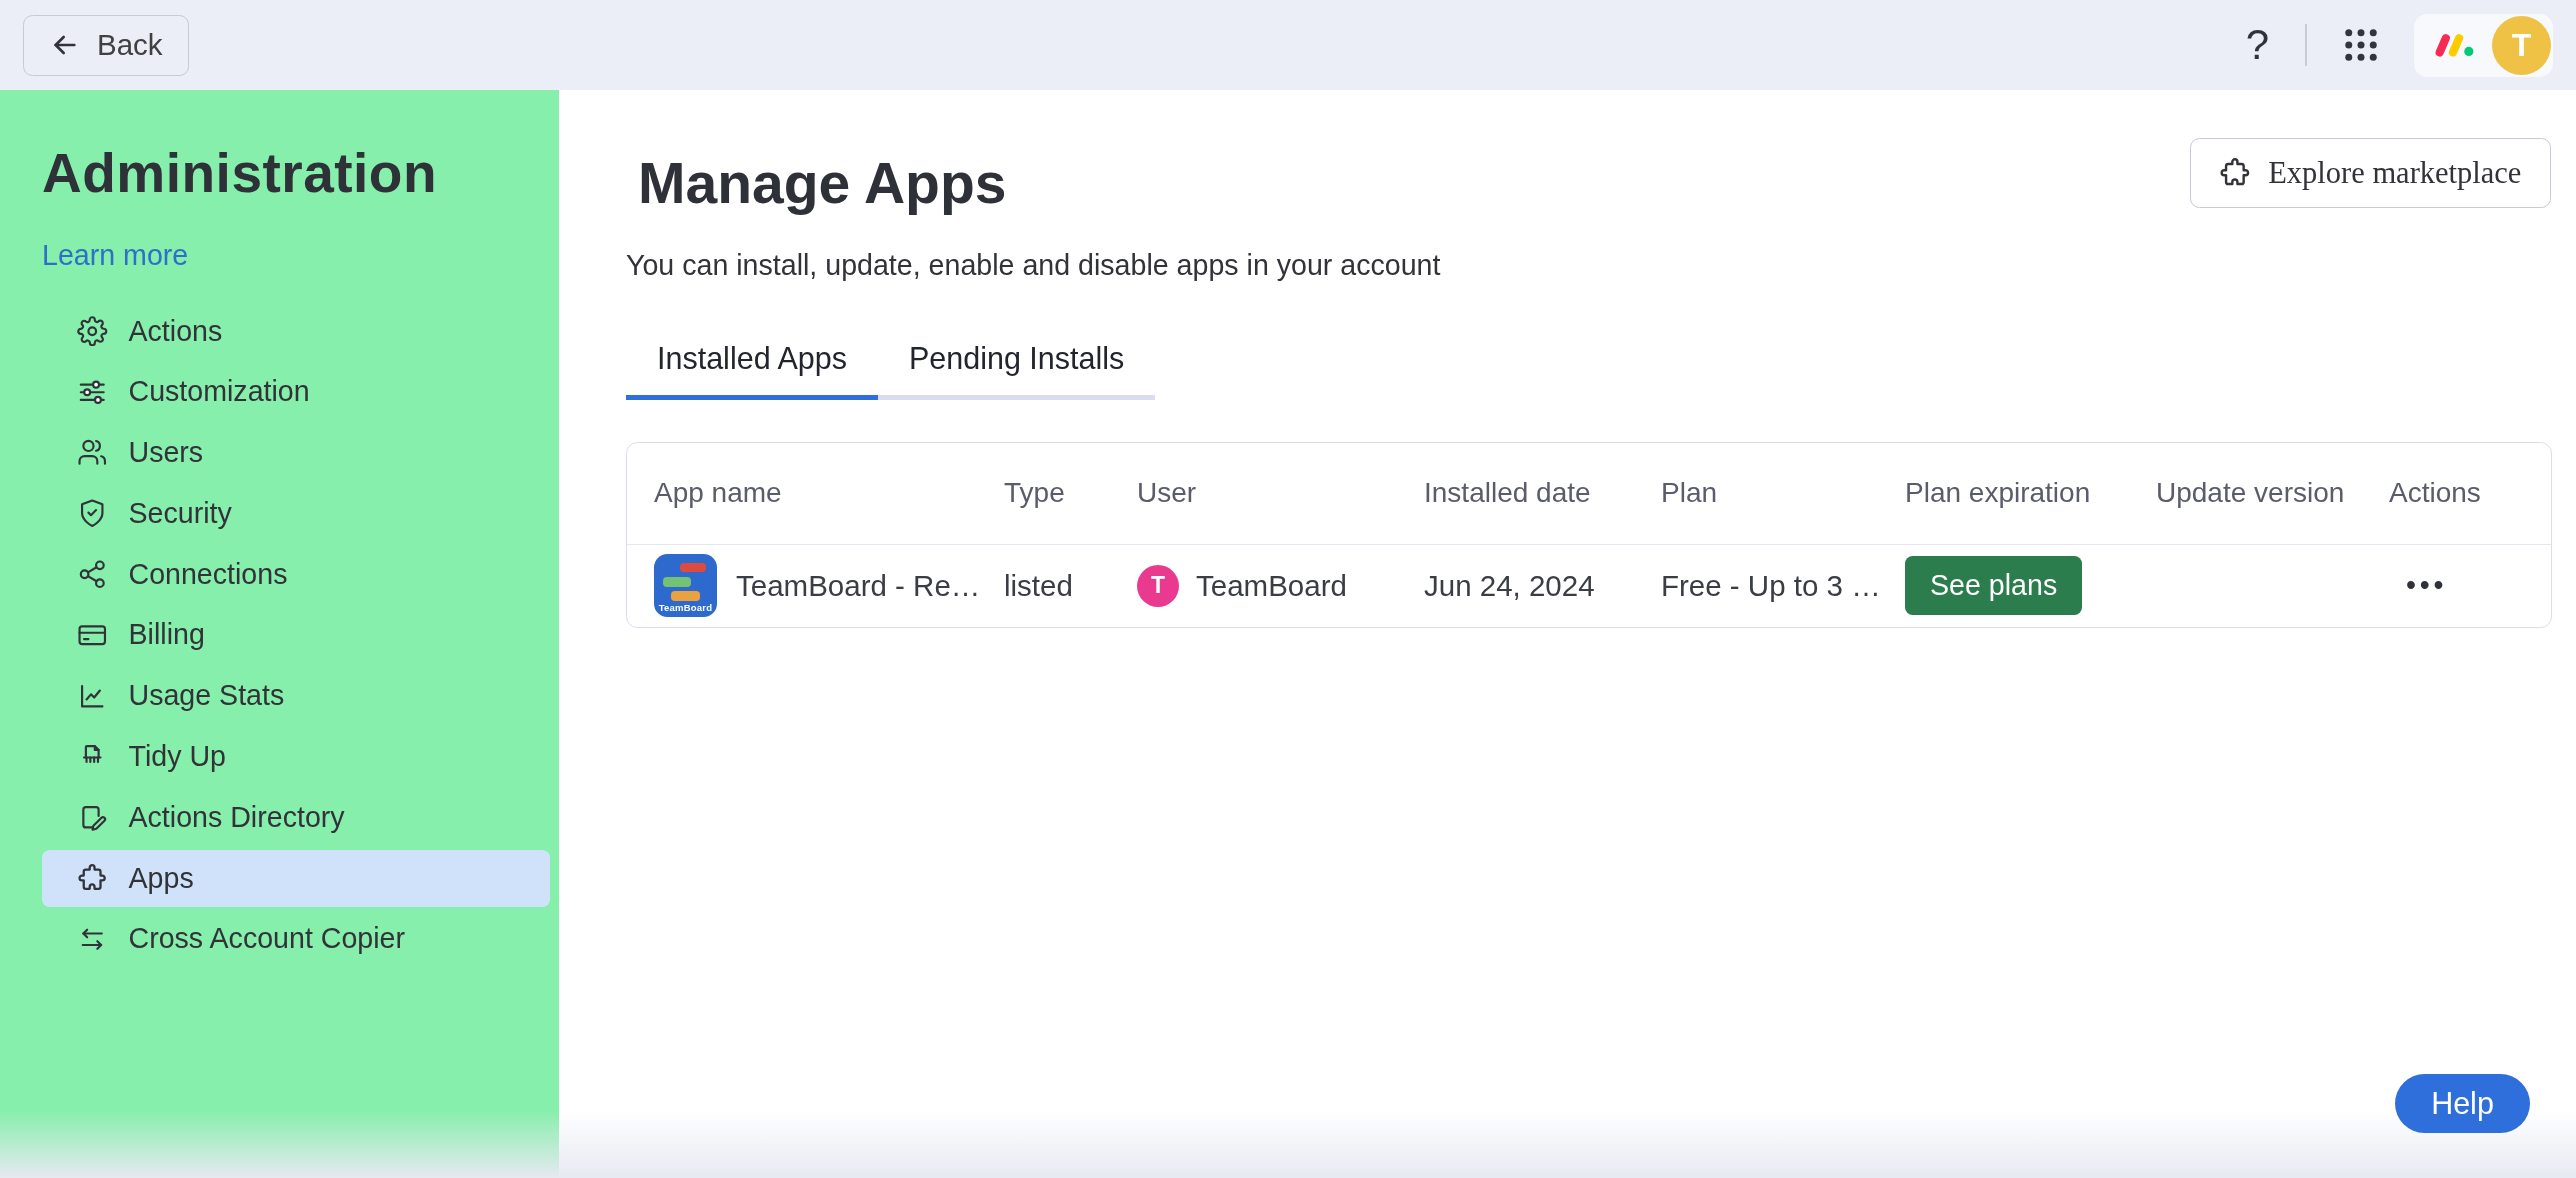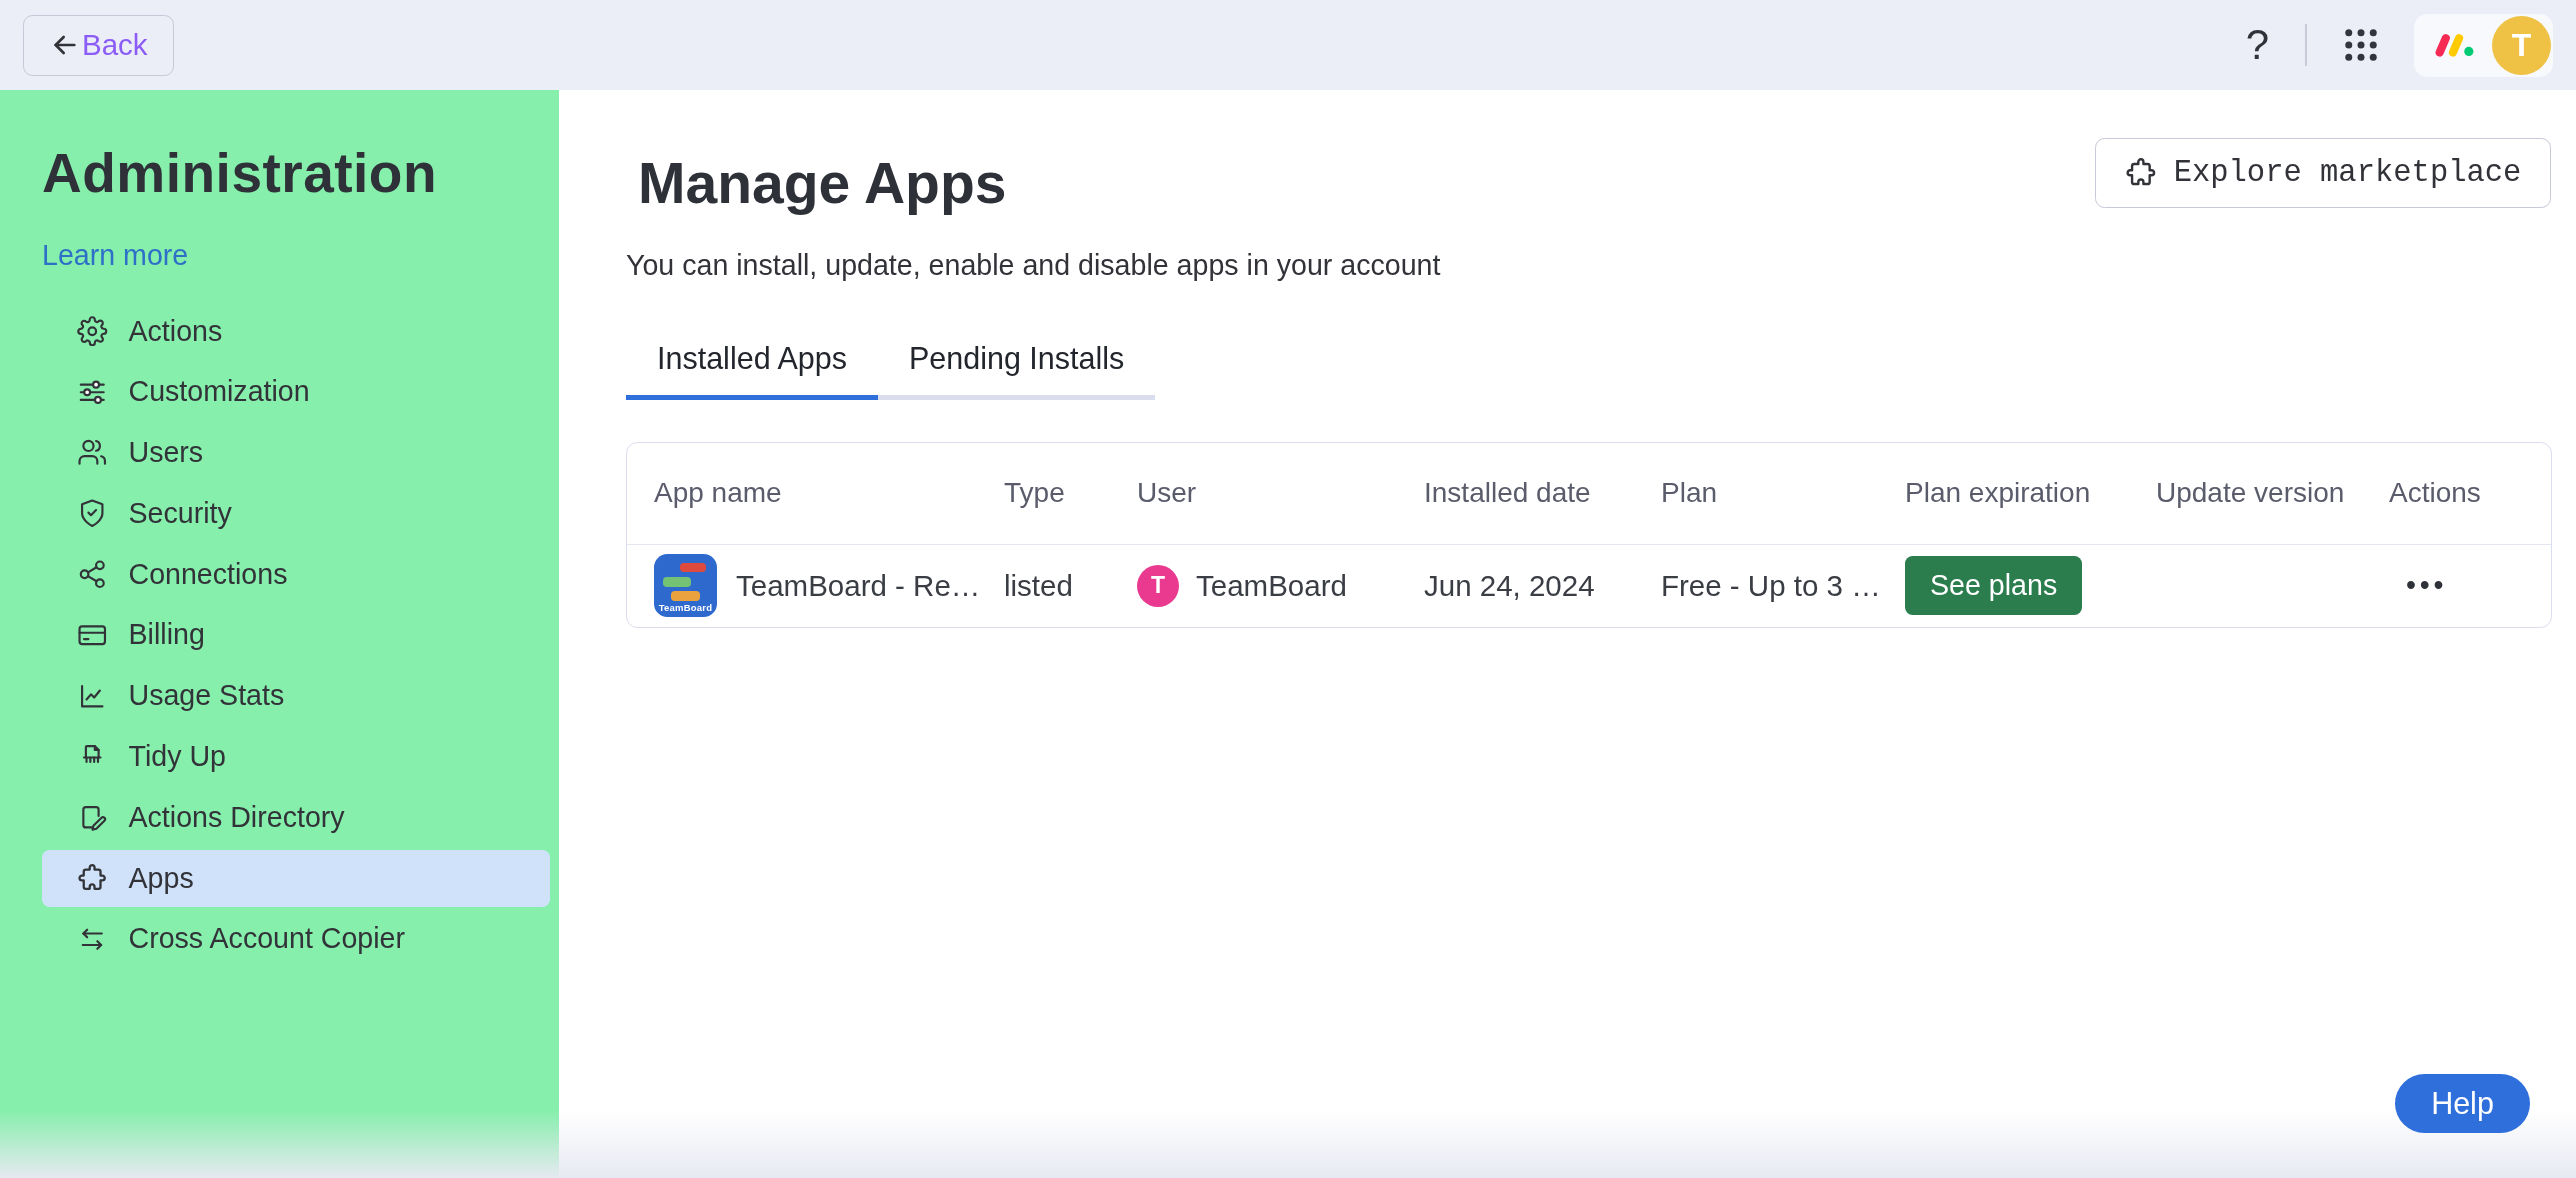--- a/index.html
+++ b/index.html
@@ -10,23 +10,23 @@
     -webkit-font-smoothing:antialiased;
   }
   svg.ic{display:block;}
   
   .topbar{
     position:absolute;top:0;left:0;right:0;height:90px;background:#ebedf7;
     display:flex;align-items:center;justify-content:space-between;
     padding:0 23px;box-sizing:border-box;z-index:5;
   }
   .back-btn{
-    display:flex;align-items:center;gap:1px;height:61px;padding:0 25px;
+    display:flex;align-items:center;gap:16px;height:61px;padding:0 25px;
     border:1.9px solid #c6c9d8;border-radius:9.5px;background:transparent;
-    font-size:29.5px;color:#8b5cf6;font-family:inherit;cursor:pointer;
+    font-size:29.5px;color:#404040;font-family:inherit;cursor:pointer;
   }
   .topbar-right{display:flex;align-items:center;gap:28.6px;}
   .qmark{font-size:42px;color:#30323a;padding:0 7.6px;cursor:pointer;font-weight:400;}
   .vdiv{width:1.9px;height:42px;background:#c9cbd9;}
   .grid-btn{cursor:pointer;padding:3.8px;}
   .account-pill{
     display:flex;align-items:center;gap:15.2px;background:#f8f9fd;border-radius:13.3px;
     height:63px;padding:0 1.9px 0 17px;cursor:pointer;
   }
   .avatar{
@@ -50,21 +50,21 @@
   
   .main{
     position:absolute;top:90px;left:559px;right:0;bottom:0;background:#fff;
     box-sizing:border-box;padding:50px 25px 0 67px;
   }
   .main-title{margin:12px;font-size:57px;font-weight:700;color:#2f3139;line-height:1.1;}
   .main-sub{margin-top:34px;font-size:28.6px;color:#323338;}
   .explore-btn{
     position:absolute;top:48px;right:25px;height:70px;display:flex;align-items:center;gap:17px;
     border:1.9px solid #c6c9d8;border-radius:9.5px;background:#fff;padding:0 28.6px;
-    font-size:30.5px;color:#323338;font-family:Liberation Mono, monospace;cursor:pointer;
+    font-size:30.5px;color:#323338;font-family:Liberation Serif, serif;cursor:pointer;
   }
   .tabs{margin-top:59px;display:flex;}
   .tab{
     padding:0 31px 19px 31px;font-size:30.5px;color:#23252c;cursor:pointer;
     border-bottom:5.7px solid #dadded;
   }
   .tab.active{border-bottom-color:#2e6fdb;}
   
   .table{margin-top:42px;width:1926px;border:1.9px solid #dadded;border-radius:11.4px;box-sizing:border-box;}
   .tgrid{

